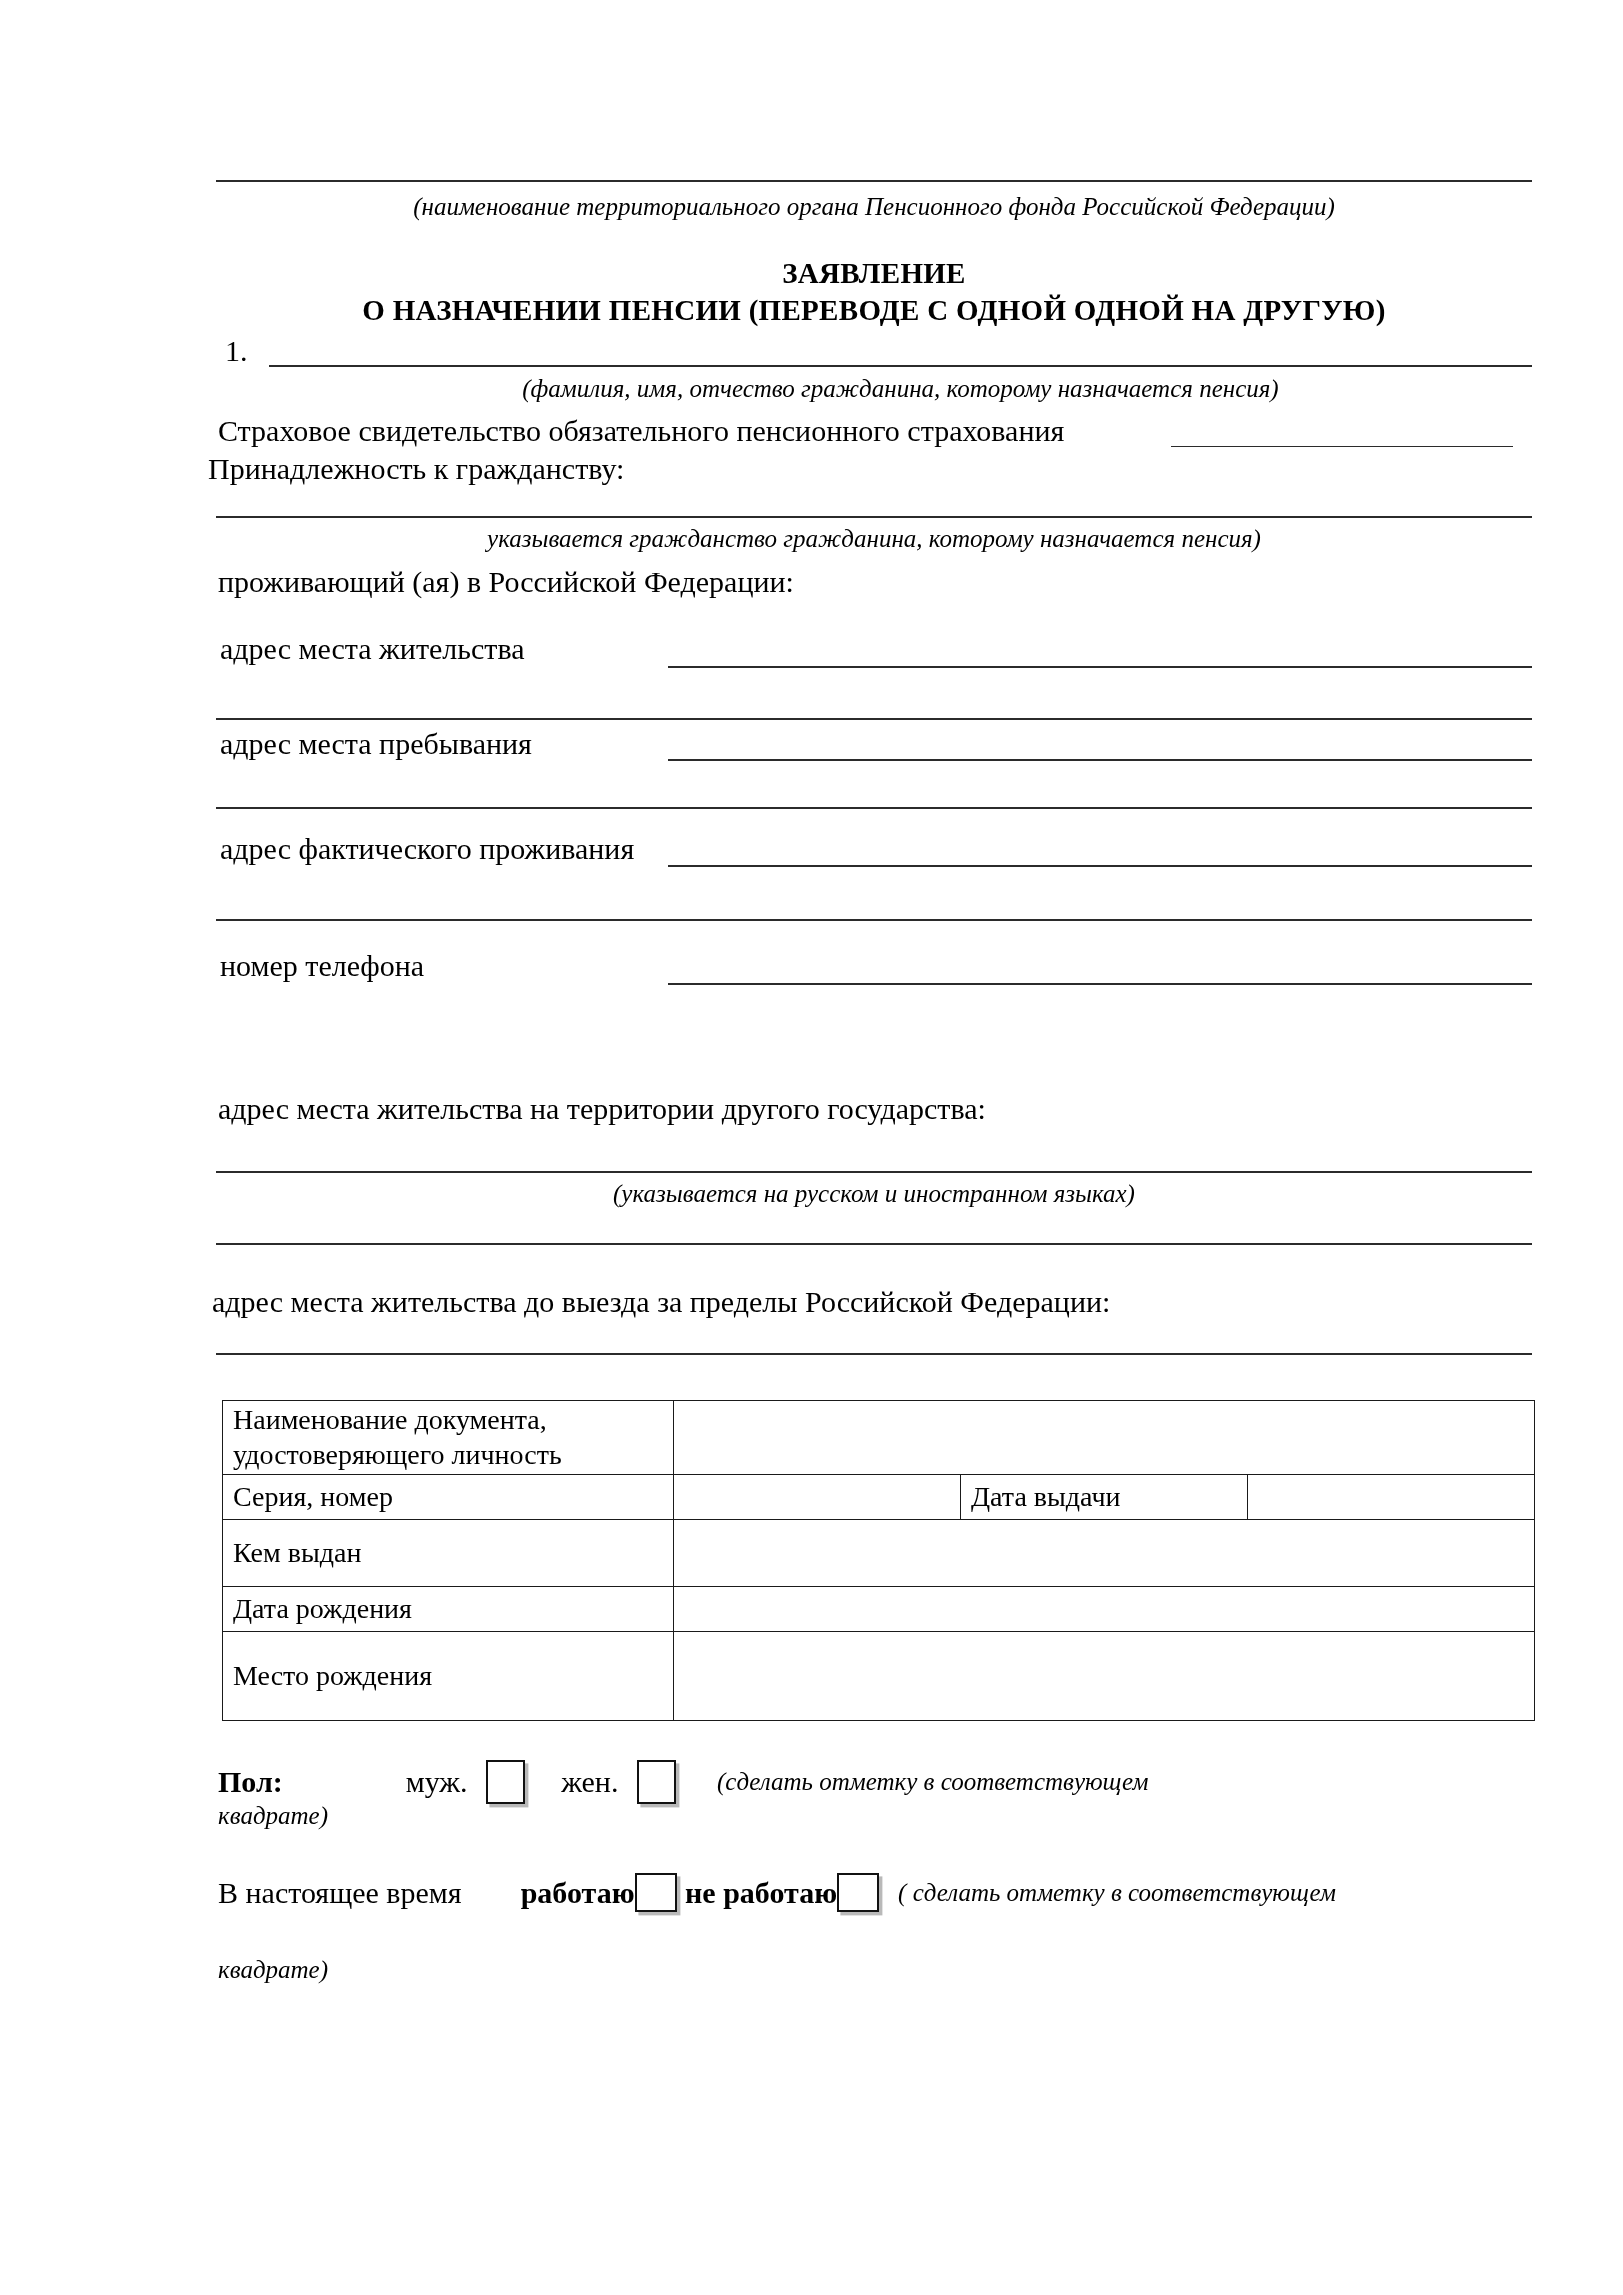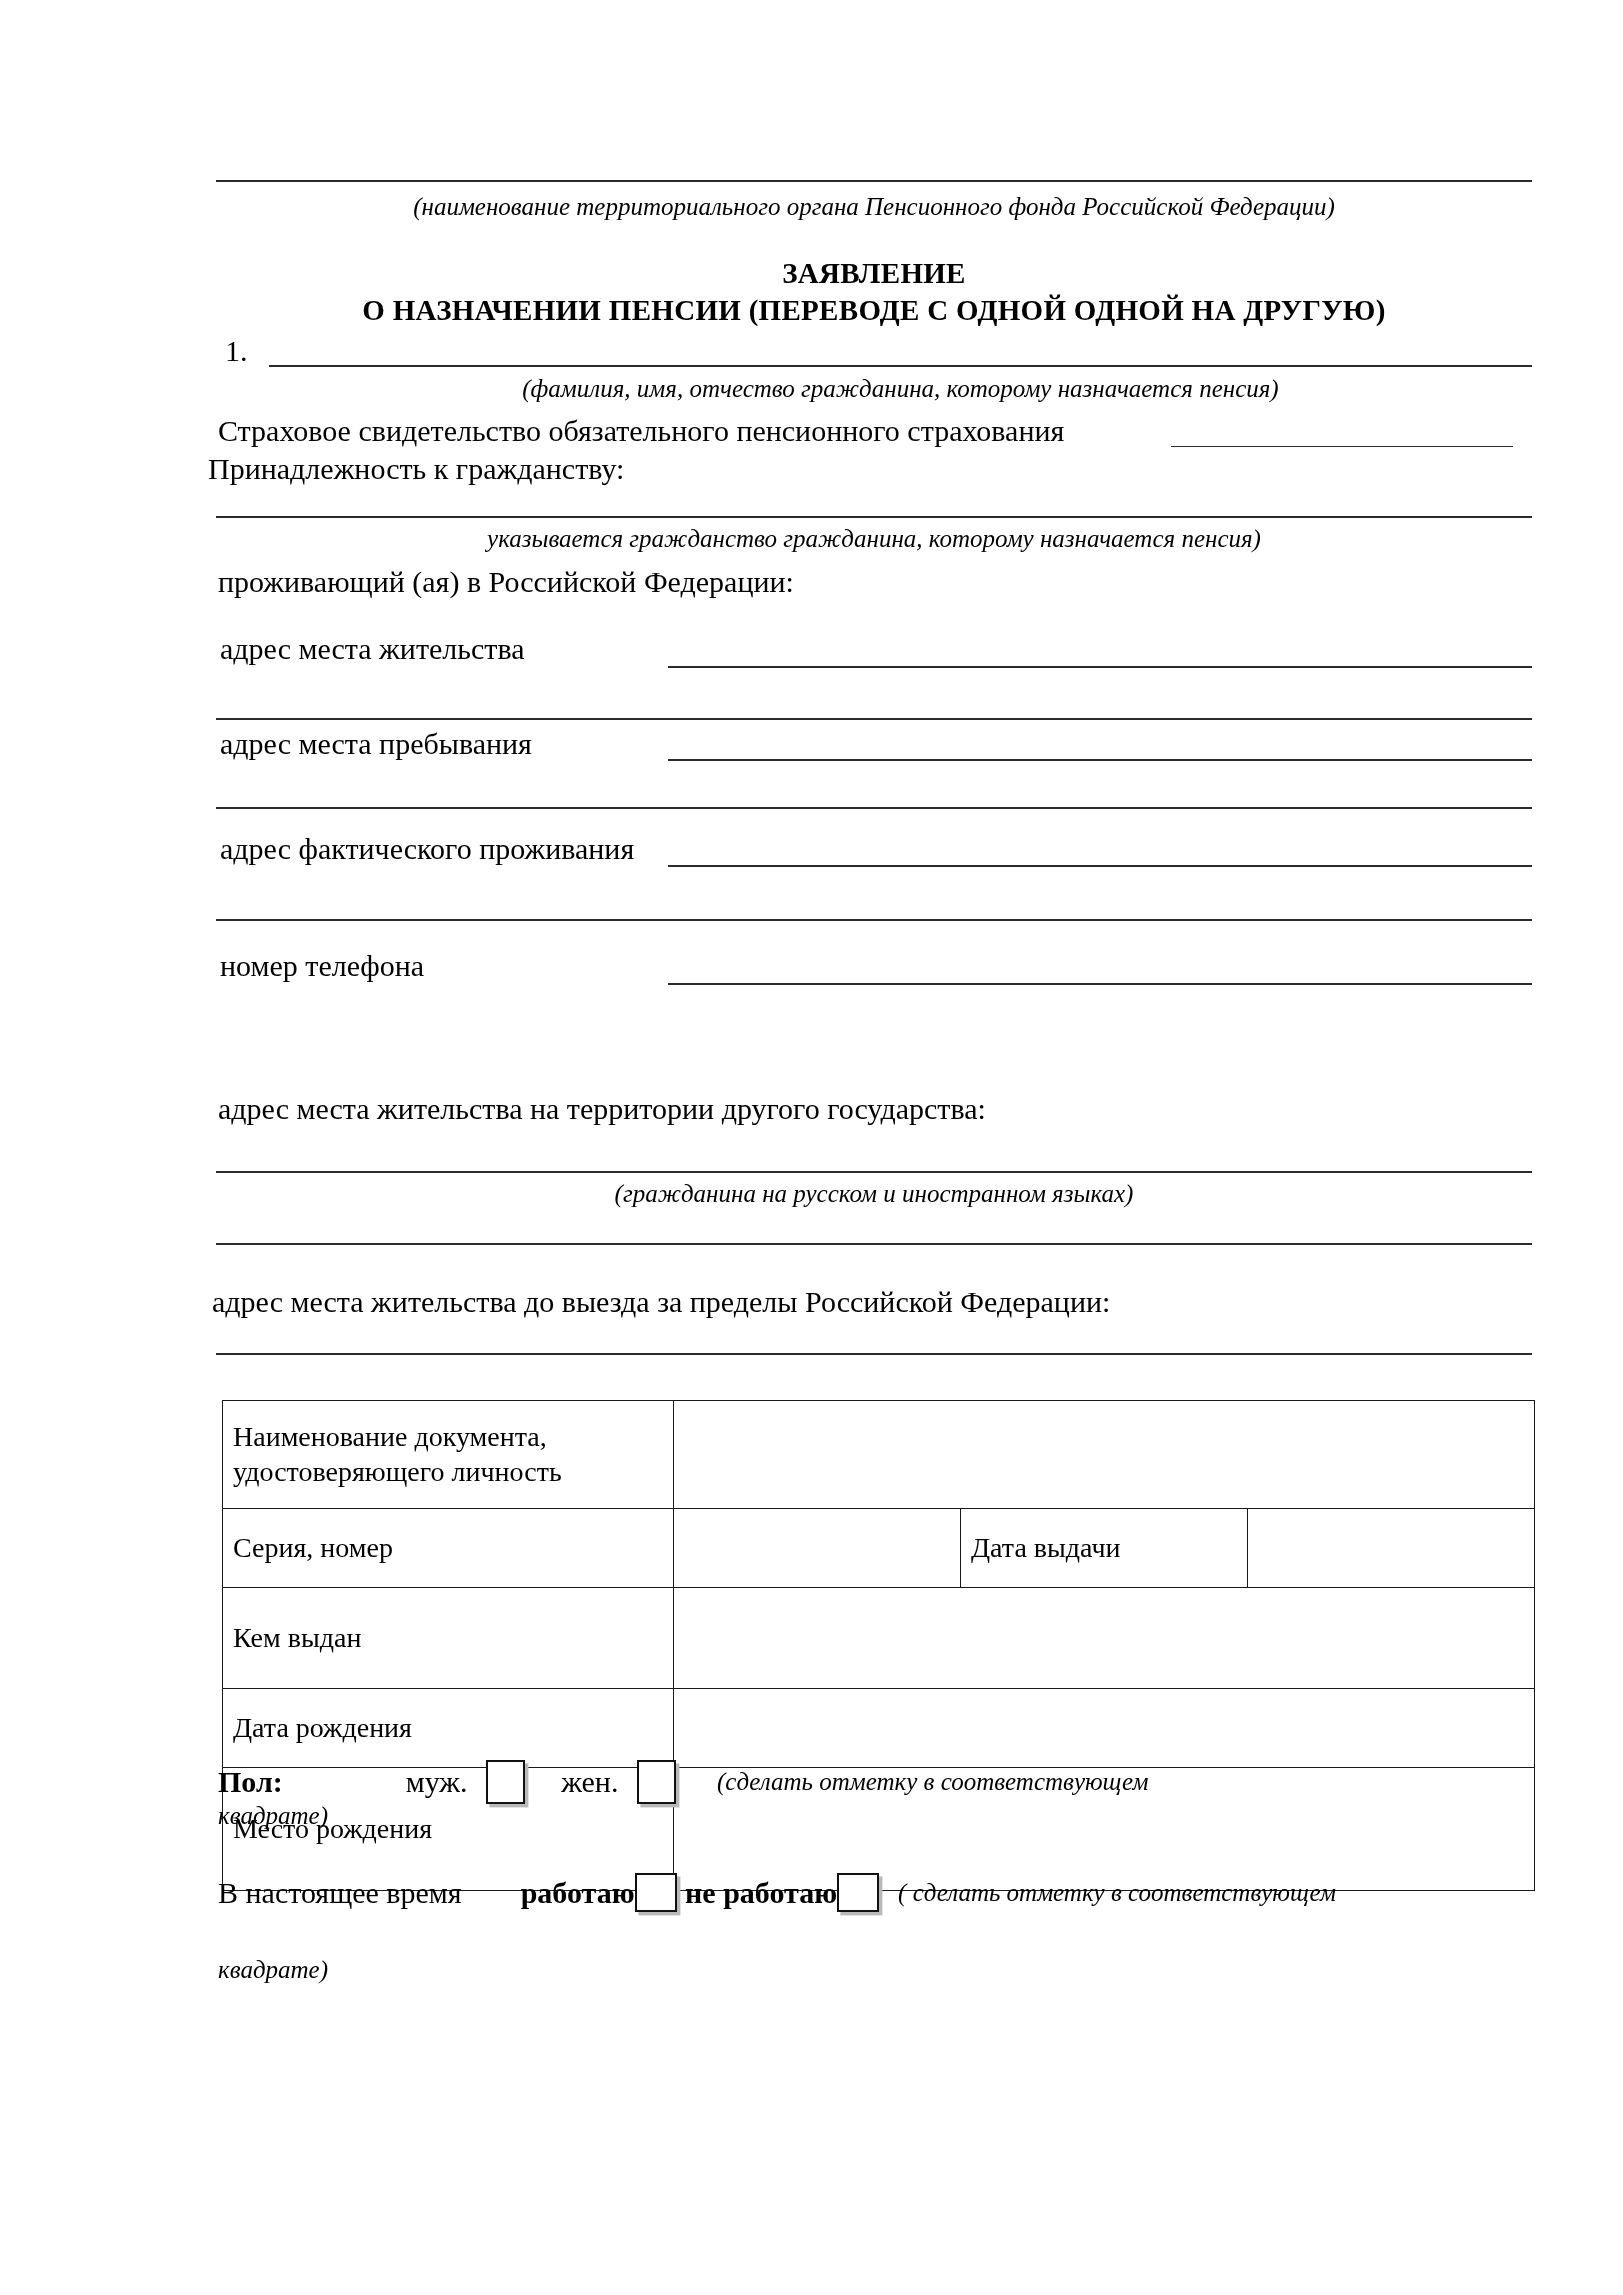--- a/index.html
+++ b/index.html
@@ -62,21 +62,21 @@
     position: absolute;
     left: 222px;
     top: 1400px;
     width: 1313px;
     border-collapse: collapse;
     table-layout: fixed;
     font-size: 28px;
   }
   .doc-table td {
     border: 1.7px solid #1a1a1a;
-    padding: 17px 10px;
+    padding: 0 10px;
     vertical-align: middle;
     font-family: "Liberation Serif", "DejaVu Serif", serif;
   }
   .doc-table td.lbl {
     width: 430px;
   }
   .doc-table td.tall-lbl {
     line-height: 1.22;
     white-space: normal;
   }
@@ -147,21 +147,21 @@
   <div class="rule" style="left:668px; top:865px; width:864px;"></div>
   <div class="rule" style="left:216px; top:919px; width:1316px;"></div>
 
   <div class="txt body-t" style="left:220px; top:949px;">номер телефона</div>
   <div class="rule" style="left:668px; top:983px; width:864px;"></div>
 
 
   <div class="txt body-t" style="left:218px; top:1092px;">адрес места жительства на территории другого государства:</div>
 
   <div class="rule" style="left:216px; top:1171px; width:1316px;"></div>
-  <div class="txt cap center" style="left:216px; top:1180px; width:1316px;">(гражданина на русском и иностранном языках)</div>
+  <div class="txt cap center" style="left:216px; top:1180px; width:1316px;">(указывается на русском и иностранном языках)</div>
 
   <div class="rule" style="left:216px; top:1243px; width:1316px;"></div>
 
   <div class="txt body-t" style="left:212px; top:1285px;">адрес места жительства до выезда за пределы Российской Федерации:</div>
   <div class="rule" style="left:216px; top:1353px; width:1316px;"></div>
 
   <table class="doc-table">
     <tbody>
       <tr class="r-name">
         <td class="lbl tall-lbl">

